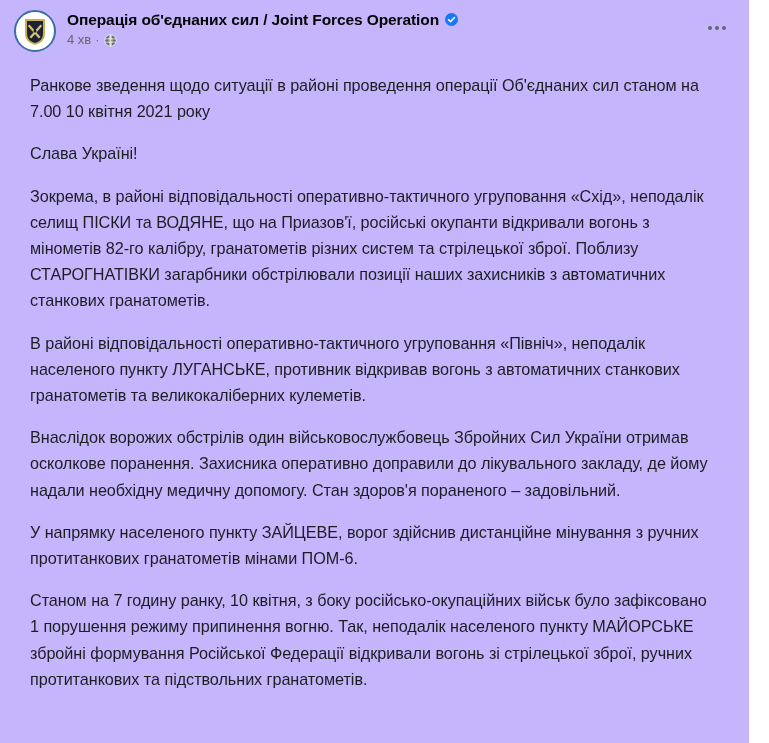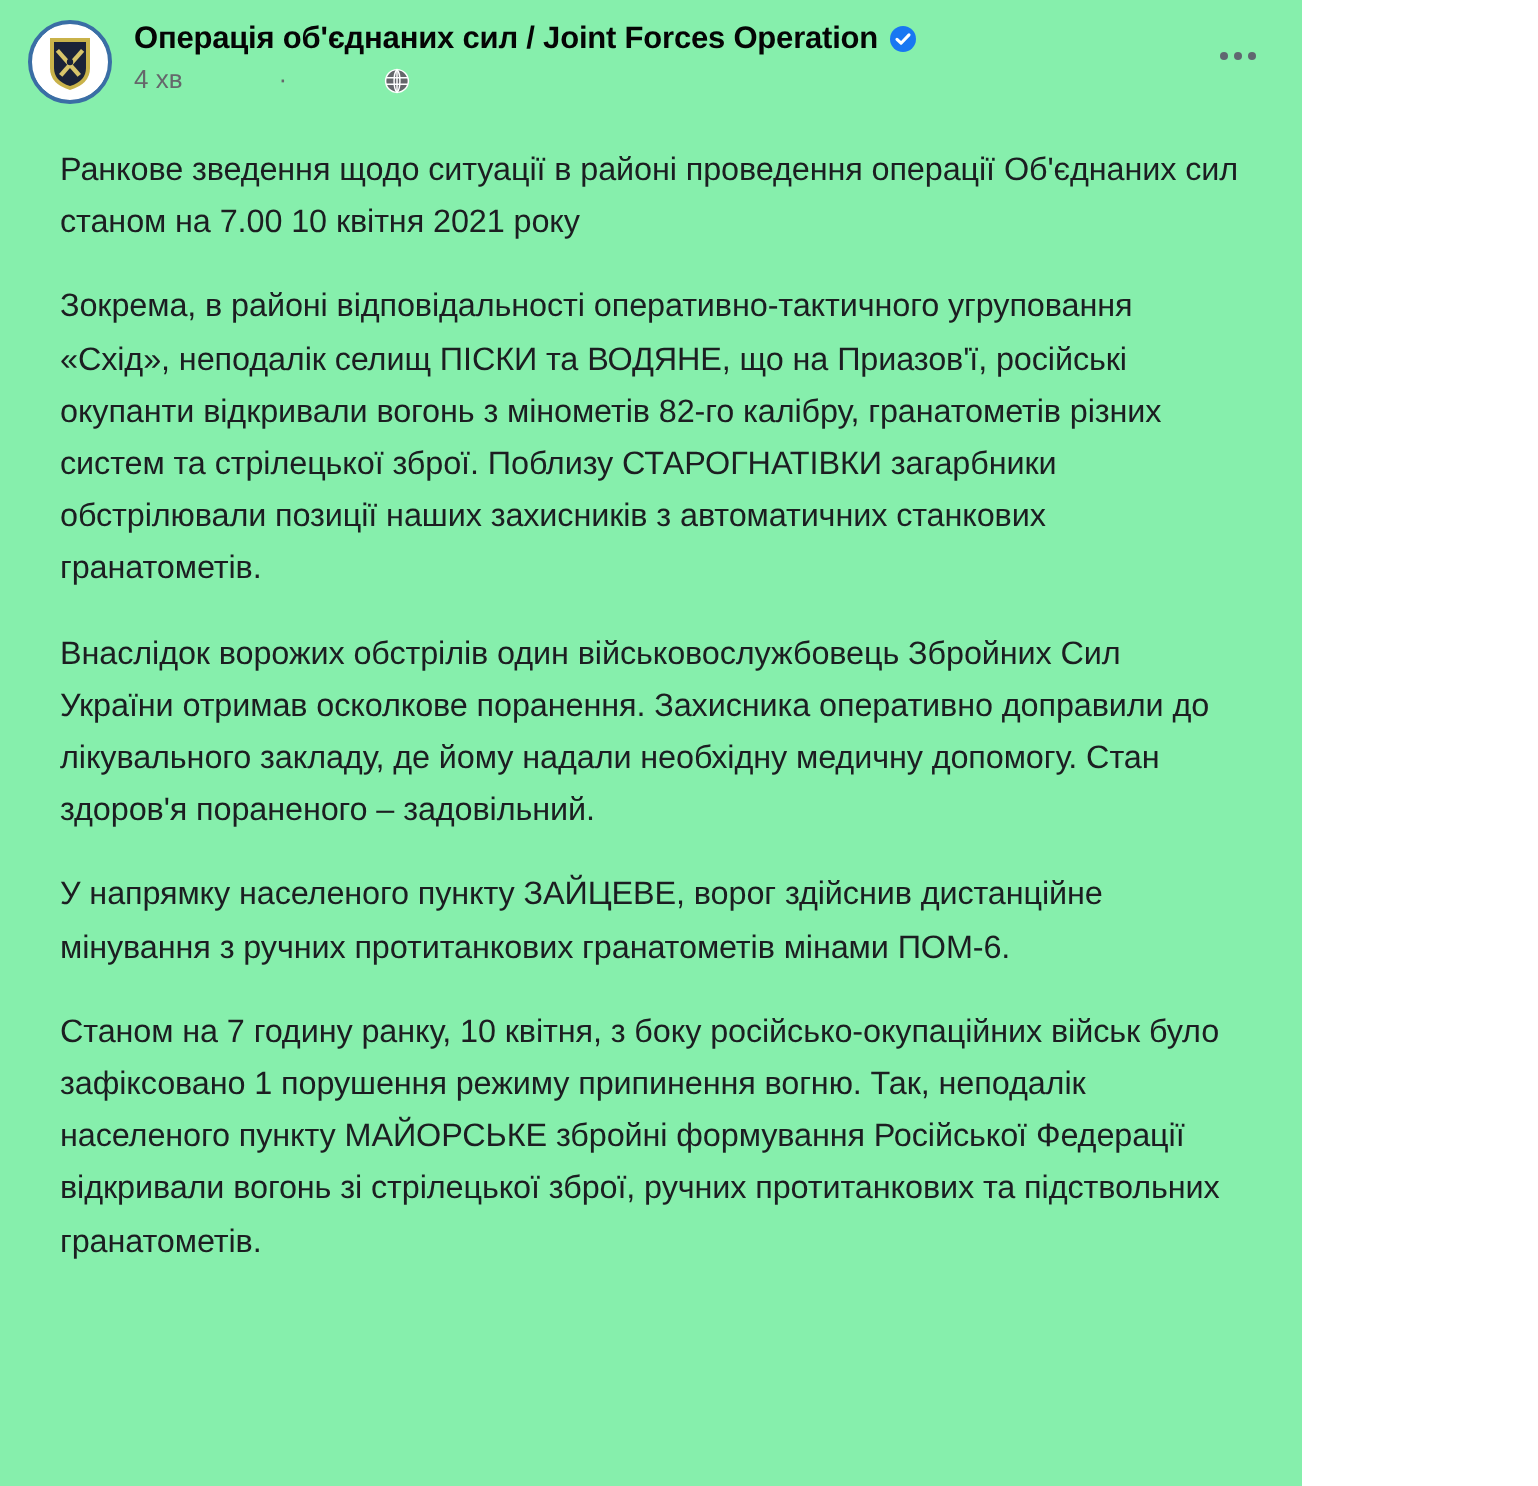--- a/index.html
+++ b/index.html
@@ -10,23 +10,23 @@
   }
   body {
     width: 769px;
     height: 743px;
     font-family: "Liberation Sans", "DejaVu Sans", sans-serif;
     color: #1c1e21;
     overflow: hidden;
   }
 
   .post-card {
-    width: 651px;
+    width: 749px;
     height: 743px;
-    background: #86efac;
+    background: #c4b5fd;
     box-sizing: border-box;
     position: relative;
   }
 
   
   .post-header {
     display: flex;
     align-items: flex-start;
     padding: 9px 12px 0 14px;
     box-sizing: border-box;
@@ -81,21 +81,20 @@
     display: inline-flex;
     align-items: center;
     justify-content: center;
   }
 
   .meta-row {
     display: flex;
     align-items: center;
     margin-top: 3px;
     white-space: nowrap;
-    gap: 44px;
   }
   .meta-time {
     font-size: 13px;
     color: #65676b;
     line-height: 16px;
   }
   .meta-dot {
     font-size: 13px;
     color: #65676b;
     margin: 0 4px;
@@ -198,20 +197,22 @@
 
     <button class="menu-button">
       <span class="dot"></span>
       <span class="dot"></span>
       <span class="dot"></span>
     </button>
   </div>
 
   <div class="post-body">
     <p class="para">Ранкове зведення щодо ситуації в районі проведення операції Об'єднаних сил станом на 7.00 10 квітня 2021 року</p>
+    <p class="para gap-top">Слава Україні!</p>
     <p class="para">Зокрема, в районі відповідальності оперативно-тактичного угруповання «Схід», неподалік селищ ПІСКИ та ВОДЯНЕ, що на Приазов'ї, російські окупанти відкривали вогонь з мінометів 82-го калібру, гранатометів різних систем та стрілецької зброї. Поблизу СТАРОГНАТІВКИ загарбники обстрілювали позиції наших захисників з автоматичних станкових гранатометів.</p>
+    <p class="para">В районі відповідальності оперативно-тактичного угруповання «Північ», неподалік населеного пункту ЛУГАНСЬКЕ,  противник відкривав вогонь з автоматичних станкових гранатометів та великокаліберних кулеметів.</p>
     <p class="para">Внаслідок ворожих обстрілів один військовослужбовець Збройних Сил України отримав осколкове поранення. Захисника оперативно доправили до лікувального закладу, де йому надали необхідну медичну допомогу. Стан здоров'я пораненого – задовільний.</p>
     <p class="para">У напрямку населеного пункту ЗАЙЦЕВЕ, ворог здійснив дистанційне мінування з ручних протитанкових гранатометів мінами ПОМ-6.</p>
     <p class="para">Станом на 7 годину ранку, 10 квітня, з боку російсько-окупаційних військ було зафіксовано 1 порушення режиму припинення вогню. Так, неподалік населеного пункту МАЙОРСЬКЕ збройні формування Російської Федерації відкривали вогонь зі стрілецької зброї,  ручних протитанкових та підствольних гранатометів.</p>
 
   </div>
 
 </div>
 
 </body></html>

